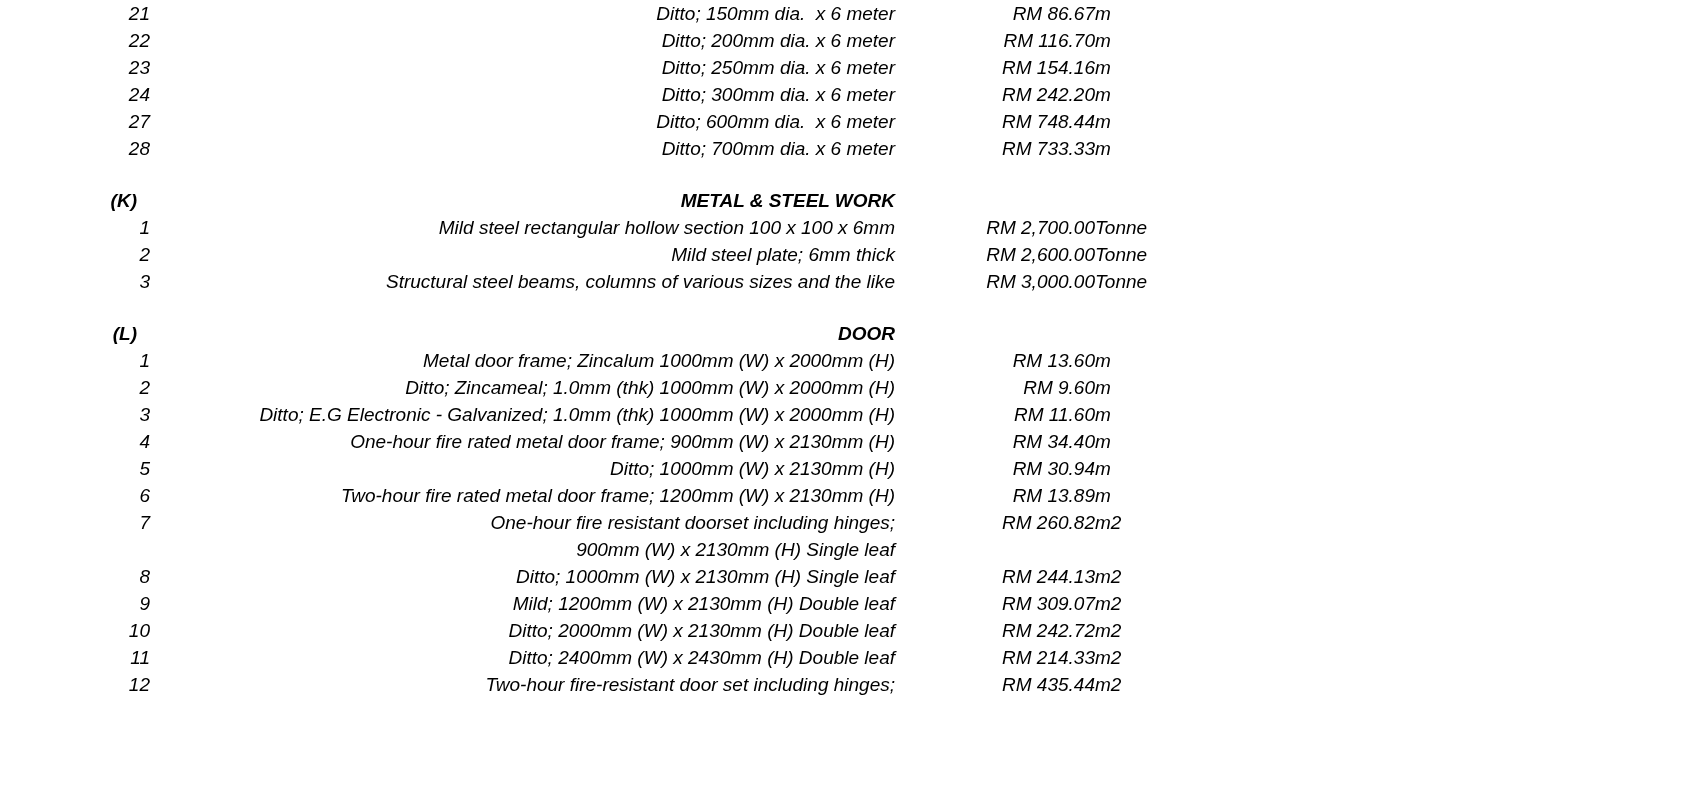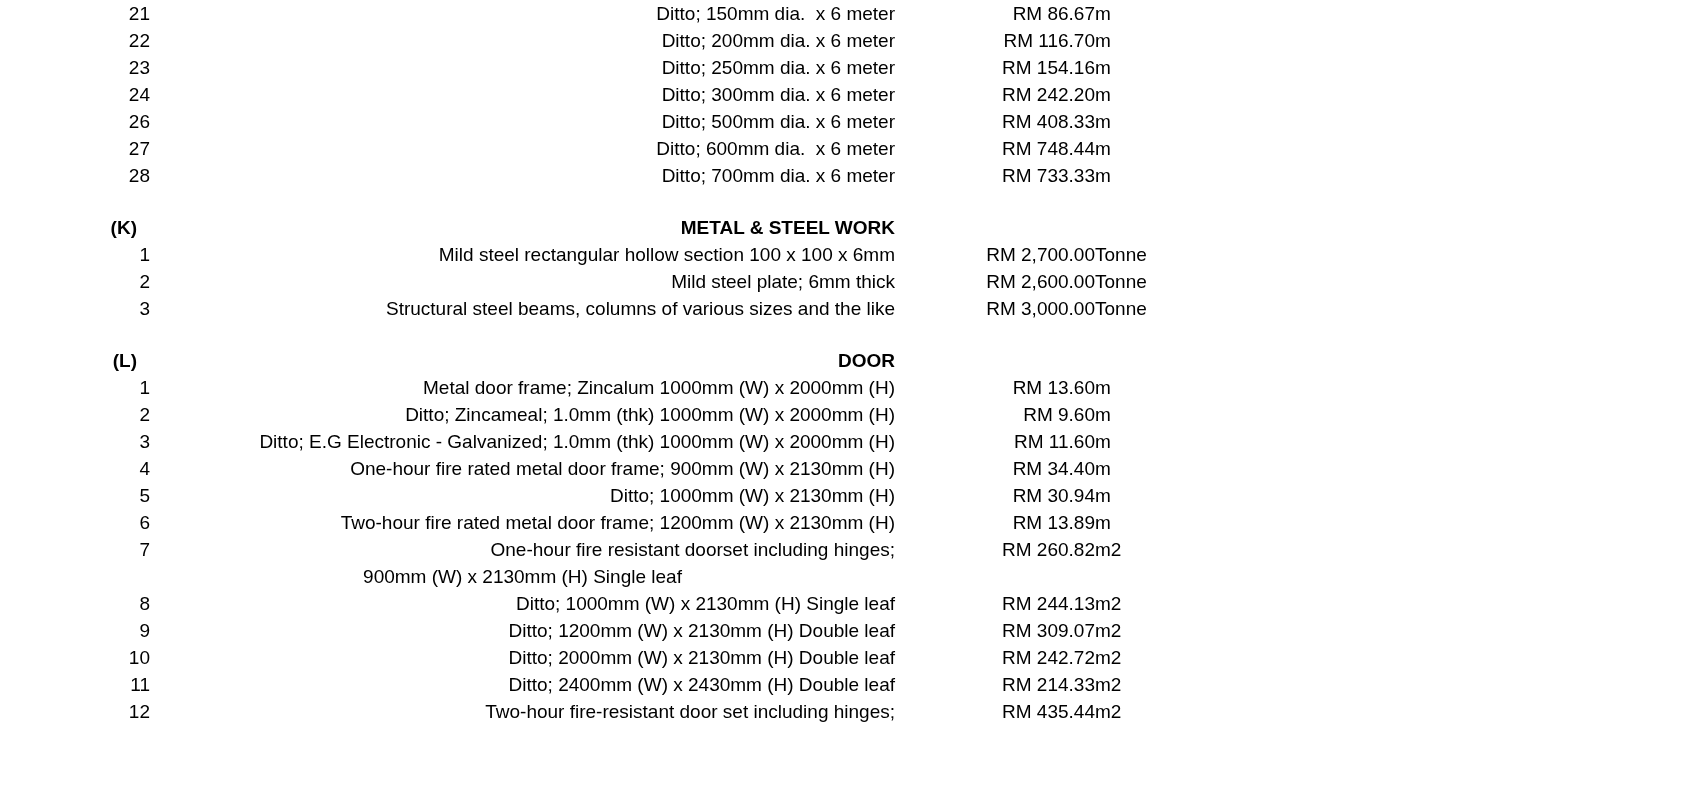--- a/index.html
+++ b/index.html
@@ -13,20 +13,21 @@
     font-family: "Liberation Sans", sans-serif;
     color: #000000;
     overflow: hidden;
   }
   .page {
     position: relative;
     width: 1684px;
     height: 790px;
     box-sizing: border-box;
     padding: 0;
+    font-style: italic;
   }
   table.rate-table {
     border-collapse: collapse;
     width: 100%;
     table-layout: fixed;
   }
   table.rate-table td {
     padding: 0;
     vertical-align: top;
     font-size: 19px;
@@ -59,21 +60,21 @@
     font-weight: bold;
     text-align: right;
     padding-right: 13px;
   }
   tr.spacer td {
     height: 25px;
     line-height: 25px;
     font-size: 19px;
   }
   tr.cont td.desc {
-    text-align: center;
+    text-align: right;
   }
 </style>
 </head>
 <body>
 
 <div class="page">
   <table class="rate-table">
     <colgroup>
       <col class="c-num">
       <col class="c-desc">
@@ -99,26 +100,20 @@
           <td class="rate">RM 154.16</td>
           <td class="unit">m</td>
         </tr>
         <tr class="item">
           <td class="num">24</td>
           <td class="desc">Ditto; 300mm dia. x 6 meter</td>
           <td class="rate">RM 242.20</td>
           <td class="unit">m</td>
         </tr>
         <tr class="item">
-          <td class="num">26</td>
-          <td class="desc">Ditto; 500mm dia. x 6 meter</td>
-          <td class="rate">RM 408.33</td>
-          <td class="unit">m</td>
-        </tr>
-        <tr class="item">
           <td class="num">27</td>
           <td class="desc">Ditto; 600mm dia.  x 6 meter</td>
           <td class="rate">RM 748.44</td>
           <td class="unit">m</td>
         </tr>
         <tr class="item">
           <td class="num">28</td>
           <td class="desc">Ditto; 700mm dia. x 6 meter</td>
           <td class="rate">RM 733.33</td>
           <td class="unit">m</td>
@@ -214,21 +209,21 @@
           <td class="unit"></td>
         </tr>
         <tr class="item">
           <td class="num">8</td>
           <td class="desc">Ditto; 1000mm (W) x 2130mm (H) Single leaf</td>
           <td class="rate">RM 244.13</td>
           <td class="unit">m2</td>
         </tr>
         <tr class="item">
           <td class="num">9</td>
-          <td class="desc">Ditto; 1200mm (W) x 2130mm (H) Double leaf</td>
+          <td class="desc">Mild; 1200mm (W) x 2130mm (H) Double leaf</td>
           <td class="rate">RM 309.07</td>
           <td class="unit">m2</td>
         </tr>
         <tr class="item">
           <td class="num">10</td>
           <td class="desc">Ditto; 2000mm (W) x 2130mm (H) Double leaf</td>
           <td class="rate">RM 242.72</td>
           <td class="unit">m2</td>
         </tr>
         <tr class="item">

